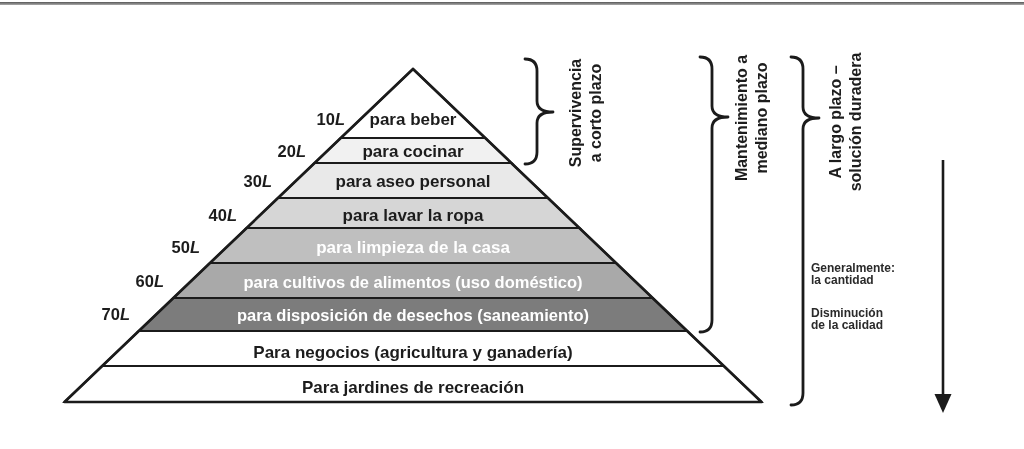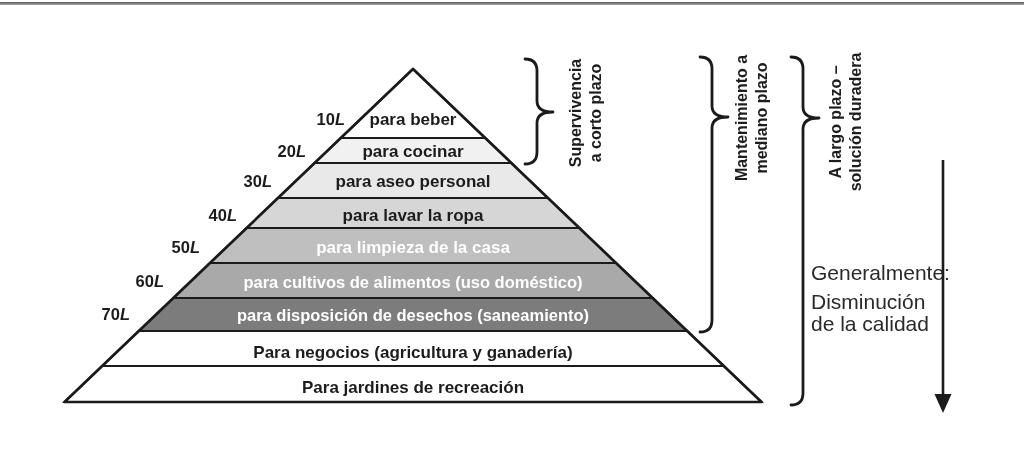--- a/index.html
+++ b/index.html
@@ -29,23 +29,23 @@
   .outline{fill:none;stroke:#1b1b1b;stroke-width:2.7;stroke-linejoin:round;}
   .levelpoly{stroke:#1b1b1b;stroke-width:2;}
   .rot-label{
     position:absolute;
     transform:translate(-50%,-50%) rotate(-90deg);
     white-space:nowrap;text-align:center;
     font-weight:700;font-size:16px;line-height:1.25;color:#1d1d1d;
   }
   .note{
     position:absolute;left:811px;top:262px;width:150px;
-    font-weight:400;font-size:21px;line-height:1.04;color:#2a2a2a;
+    font-weight:700;font-size:12px;line-height:1.04;color:#2a2a2a;
   }
-  .note .para2{margin-top:7px;}
+  .note .para2{margin-top:20px;}
 </style>
 </head>
 <body>
 
 <div id="stage">
 
   <div class="top-rule"></div>
 
   <svg width="1024" height="449" viewBox="0 0 1024 449">
 
@@ -96,17 +96,18 @@
     <div>Mantenimiento a</div>
     <div>mediano plazo</div>
   </div>
   <div class="rot-label" style="left:846px;top:122px;">
     <div>A largo plazo –</div>
     <div>solución duradera</div>
   </div>
 
   <div class="note">
     <div>Generalmente:</div>
+    <div>la cantidad</div>
     <div class="para2">Disminución</div>
     <div>de la calidad</div>
   </div>
 
 </div>
 
 </body></html>

